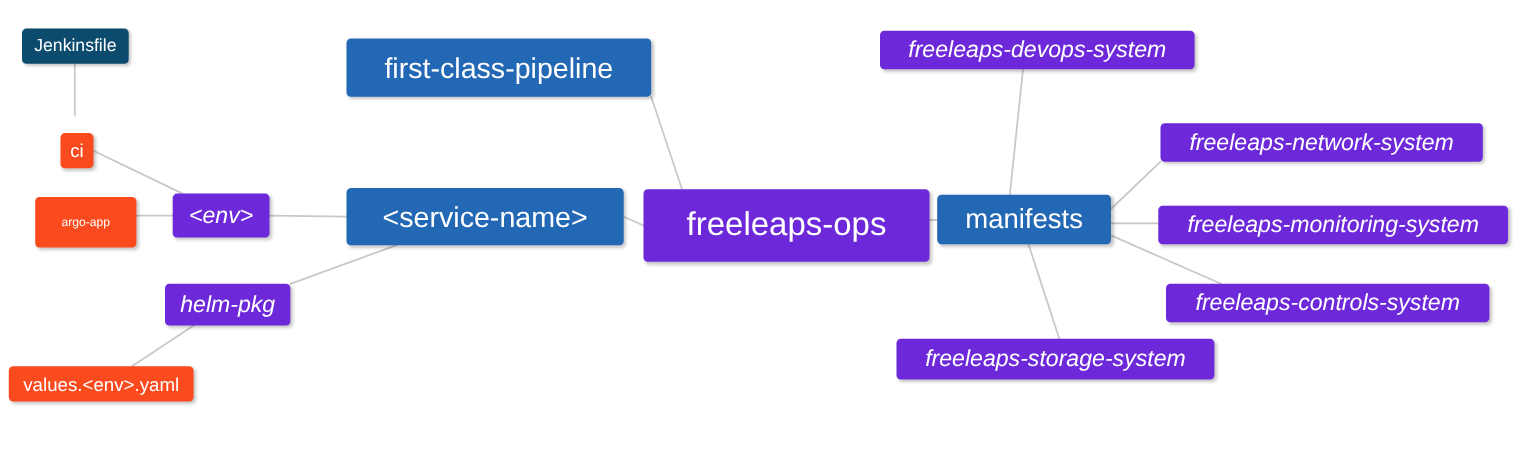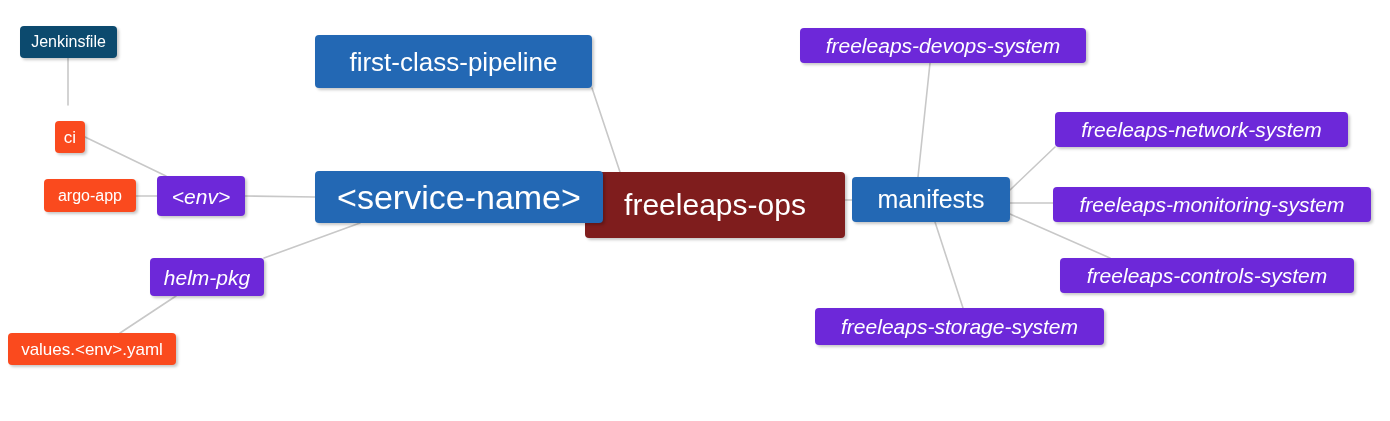--- a/index.html
+++ b/index.html
@@ -30,21 +30,21 @@
     justify-content: center;
     box-sizing: border-box;
     border-radius: 4px;
     color: #ffffff;
     white-space: nowrap;
     line-height: 1;
     box-shadow: 2px 2px 3px rgba(0,0,0,0.22);
     font-family: "Liberation Sans", sans-serif;
     font-weight: 400;
   }
-  .n-root    { background: #7f1d1d; }
+  .n-root    { background: #6d28d9; }
   .n-blue    { background: #2368b4; }
   .n-green   { background: #6d28d9; font-style: italic; }
   .n-orange  { background: #0c4a6e; }
   .n-red     { background: #fa4a1e; }
 </style>
 </head>
 <body>
 
 <div id="canvas">
   <svg id="edges" width="1390" height="421" viewBox="0 0 1390 421">
@@ -58,27 +58,27 @@
       <line x1="166" y1="176" x2="85" y2="137" stroke="#c8c8c8" stroke-width="1.6" stroke-linecap="round"></line>
       <line x1="68" y1="105" x2="68" y2="58" stroke="#c8c8c8" stroke-width="1.6" stroke-linecap="round"></line>
       <line x1="918" y1="177" x2="930" y2="63" stroke="#c8c8c8" stroke-width="1.6" stroke-linecap="round"></line>
       <line x1="1010" y1="190" x2="1055" y2="147" stroke="#c8c8c8" stroke-width="1.6" stroke-linecap="round"></line>
       <line x1="1010" y1="203" x2="1053" y2="203" stroke="#c8c8c8" stroke-width="1.6" stroke-linecap="round"></line>
       <line x1="1010" y1="214" x2="1110" y2="258" stroke="#c8c8c8" stroke-width="1.6" stroke-linecap="round"></line>
       <line x1="935" y1="222" x2="963" y2="308" stroke="#c8c8c8" stroke-width="1.6" stroke-linecap="round"></line>
     </svg>
   <div id="node-layer">
       <div class="node n-root" style="left: 585px; top: 172px; width: 260px; height: 66px; font-size: 30px;">freeleaps-ops</div>
-      <div class="node n-blue" style="left: 315px; top: 171px; width: 288px; height: 52px; font-size: 34px;">&lt;service-name&gt;</div>
+      <div class="node n-blue" style="left: 315px; top: 171px; width: 252px; height: 52px; font-size: 26px;">&lt;service-name&gt;</div>
       <div class="node n-blue" style="left: 315px; top: 35px; width: 277px; height: 53px; font-size: 26px;">first-class-pipeline</div>
       <div class="node n-blue" style="left: 852px; top: 177px; width: 158px; height: 45px; font-size: 25px;">manifests</div>
       <div class="node n-green" style="left: 157px; top: 176px; width: 88px; height: 40px; font-size: 21px;">&lt;env&gt;</div>
       <div class="node n-green" style="left: 150px; top: 258px; width: 114px; height: 38px; font-size: 21px;">helm-pkg</div>
       <div class="node n-red" style="left: 8px; top: 333px; width: 168px; height: 32px; font-size: 17px;">values.&lt;env&gt;.yaml</div>
-      <div class="node n-red" style="left: 44px; top: 179px; width: 92px; height: 33px; font-size: 16px;">argo-app</div>
+      <div class="node n-red" style="left: 32px; top: 179px; width: 92px; height: 46px; font-size: 11px;">argo-app</div>
       <div class="node n-red" style="left: 55px; top: 121px; width: 30px; height: 32px; font-size: 17px;">ci</div>
       <div class="node n-orange" style="left: 20px; top: 26px; width: 97px; height: 32px; font-size: 16px;">Jenkinsfile</div>
       <div class="node n-green" style="left: 800px; top: 28px; width: 286px; height: 35px; font-size: 21px;">freeleaps-devops-system</div>
       <div class="node n-green" style="left: 1055px; top: 112px; width: 293px; height: 35px; font-size: 21px;">freeleaps-network-system</div>
       <div class="node n-green" style="left: 1053px; top: 187px; width: 318px; height: 35px; font-size: 21px;">freeleaps-monitoring-system</div>
       <div class="node n-green" style="left: 1060px; top: 258px; width: 294px; height: 35px; font-size: 21px;">freeleaps-controls-system</div>
       <div class="node n-green" style="left: 815px; top: 308px; width: 289px; height: 37px; font-size: 21px;">freeleaps-storage-system</div>
     </div>
 </div>
 

